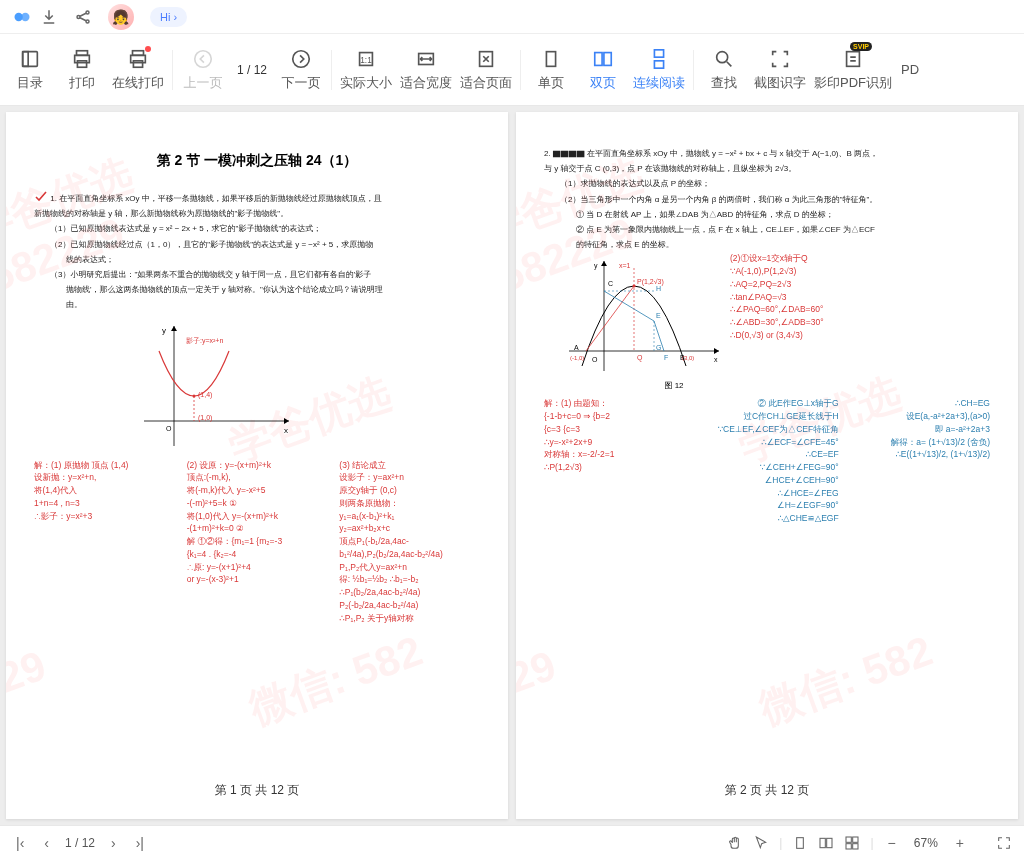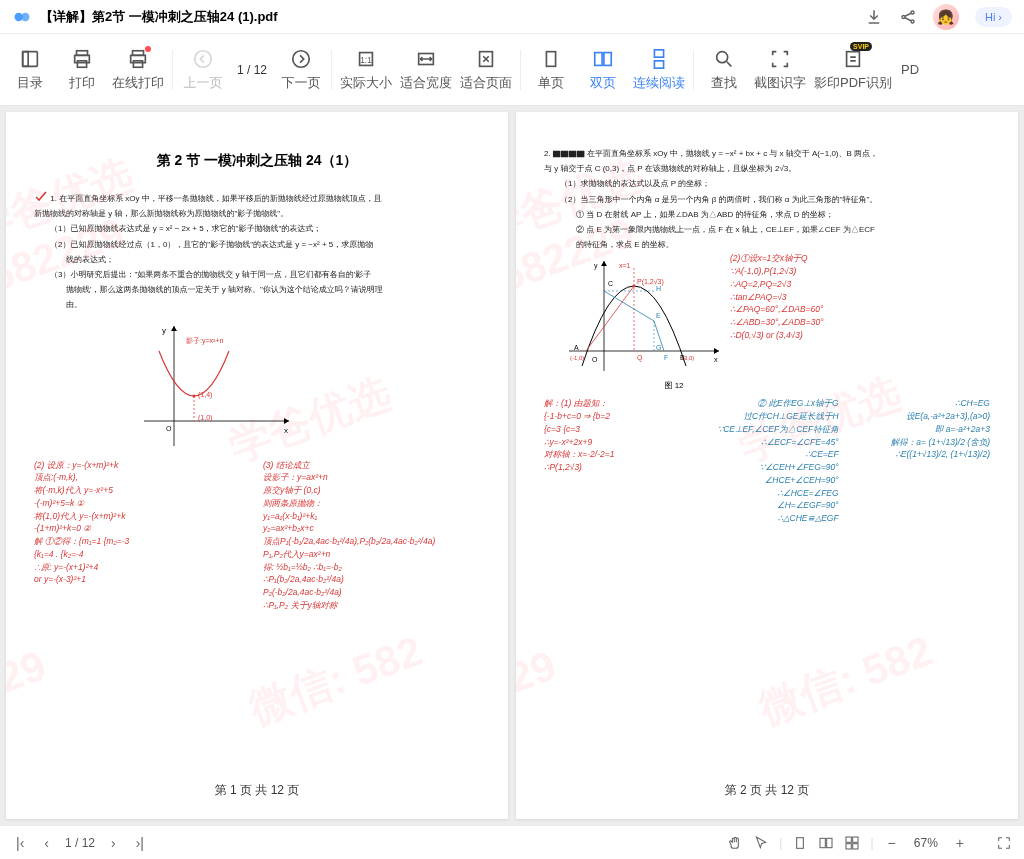--- a/index.html
+++ b/index.html
@@ -20,21 +20,21 @@
 .tool-sep { width: 1px; height: 40px; background: #eee; margin: 0 4px; }
 .page-input { font-size: 12px; color: #333; margin: 0 8px; white-space:nowrap; }
 .red-dot { position:absolute; top:-2px; right:-2px; width:6px; height:6px; border-radius:50%; background:#ff4d4f;}
 .svip { position:absolute; top:-6px; right:-8px; background:#222; color:#fc0; font-size:7px; padding:1px 3px; border-radius:6px; font-weight:bold;}
 .content { flex: 1; display: flex; gap: 8px; padding: 6px; background: #ededed; overflow: hidden; }
 .page { flex: 1; background: #fff; box-shadow: 0 1px 3px rgba(0,0,0,0.1); position: relative; overflow: hidden; font-size: 8px; padding: 24px 28px; }
 .page-title { text-align: center; font-size: 14px; font-weight: bold; margin: 16px 0 20px; }
 .prob-text { font-size: 8px; line-height: 1.9; color: #222; }
 .prob-text .indent { margin-left: 16px; }
 .graph-box { width: 160px; height: 130px; margin: 8px 0 8px 100px; position: relative; }
-.handwriting { font-family: "Comic Sans MS", cursive; color: #d93838; font-size: 8.5px; line-height: 1.5; font-style: italic; }
+.handwriting { font-family: "Comic Sans MS", cursive; color: #d93838; font-size: 8.5px; line-height: 1.5; }
 .hw-cols { display: flex; gap: 12px; margin-top: 4px; }
 .hw-col { flex: 1; }
 .page-footer { position: absolute; bottom: 20px; left: 50%; transform: translateX(-50%); font-size: 12px; color: #333; }
 .watermark { position: absolute; font-size: 42px; color: rgba(255,60,60,0.07); font-weight: bold; transform: rotate(-20deg); pointer-events: none; white-space:nowrap; }
 .wm1 { top: 60px; left: -30px; } .wm2 { top: 280px; left: 220px; } .wm3 { top: 540px; left: -30px; } .wm4{ top: 540px; left: 240px;}
 .graph2 { width: 160px; height: 120px; margin: 4px 0 4px 20px; position: relative; }
 .graph2-label { text-align:center; font-size:8px; margin-left:80px; }
 .hw-row { display:flex; gap:8px; }
 .hw-c { flex:1; }
 .blue-hw { color: #2b7faf; text-align: right; }
@@ -48,21 +48,20 @@
 svg { display: block; }
 </style>
 </head>
 <body>
 
 <div class="titlebar">
   <svg class="cloud-logo" viewBox="0 0 24 24">
       <circle cx="8" cy="12" r="5" fill="#4a9eff"></circle>
       <circle cx="16" cy="12" r="5" fill="#4a9eff" opacity="0.8"></circle>
     </svg>
-  <div class="title-text">【详解】第2节 一模冲刺之压轴24 (1).pdf</div>
   <div class="title-actions">
     <svg class="title-icon" viewBox="0 0 24 24" fill="none" stroke="currentColor" stroke-width="2">
         <path d="M12 3v12m-5-5l5 5 5-5M5 20h14"></path>
       </svg>
     <svg class="title-icon" viewBox="0 0 24 24" fill="none" stroke="currentColor" stroke-width="2">
         <circle cx="6" cy="12" r="2"></circle>
         <circle cx="18" cy="6" r="2"></circle>
         <circle cx="18" cy="18" r="2"></circle>
         <path d="M8 11l8-4M8 13l8 4"></path>
       </svg>
@@ -245,20 +244,27 @@
           <text x="32" y="110" font-size="7">O</text>
         <path d="M 25 30 Q 60 120 95 30" stroke="#d93838" stroke-width="1.2" fill="none"></path>
         <line x1="60" y1="75" x2="60" y2="100" stroke="#d93838" stroke-width="0.8" stroke-dasharray="2 2"></line>
         <circle cx="60" cy="75" r="1.5" fill="#d93838"></circle>
           <text x="64" y="76" font-size="7" fill="#d93838">(1,4)</text>
         <text x="64" y="99" font-size="7" fill="#d93838">(1,0)</text>
         <text x="52" y="22" font-size="7" fill="#d93838">影子:y=x²+n</text>
       </svg>
     </div>
     <div class="handwriting hw-cols">
+      <div class="hw-col">
+        <div>解：(1) 原抛物 顶点 (1,4)</div>
+          <div>设新抛：y=x²+n,</div>
+          <div>将(1,4)代入</div>
+          <div>1+n=4 , n=3</div>
+          <div>∴影子：y=x²+3</div>
+      </div>
       <div class="hw-col">
         <div>(2) 设原：y=-(x+m)²+k</div>
           <div>顶点:(-m,k),</div>
           <div>将(-m,k)代入 y=-x²+5</div>
           <div>-(-m)²+5=k ①</div>
           <div>将(1,0)代入 y=-(x+m)²+k</div>
           <div>-(1+m)²+k=0 ②</div>
           <div>解 ①②得：{m₁=1  {m₂=-3</div>
           <div>             {k₁=4 . {k₂=-4</div>
           <div>∴原: y=-(x+1)²+4</div>

